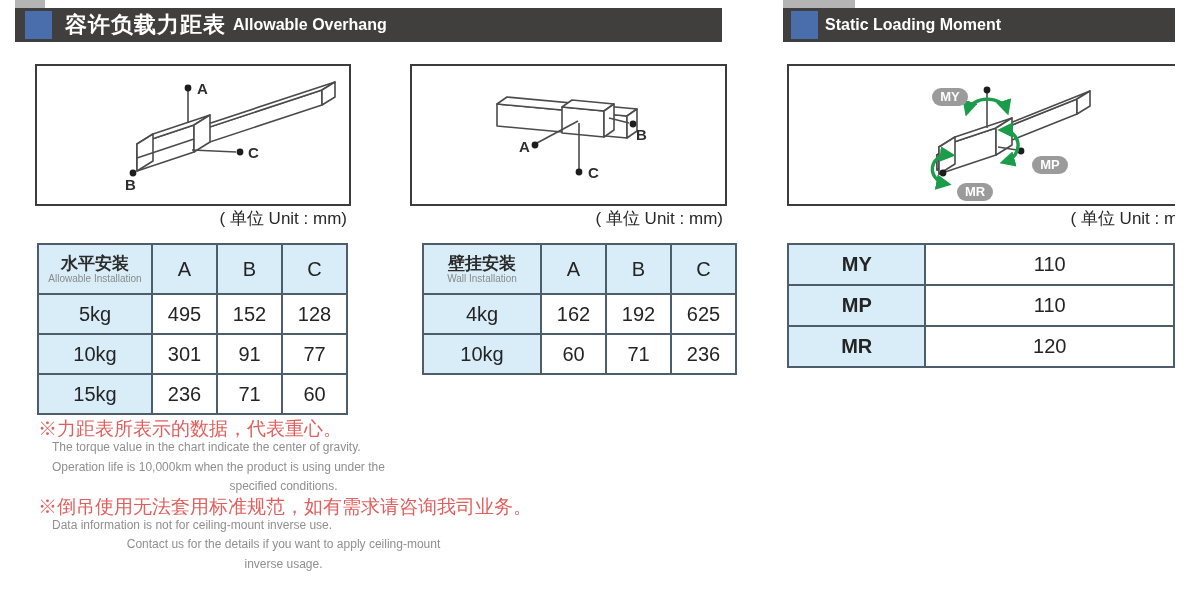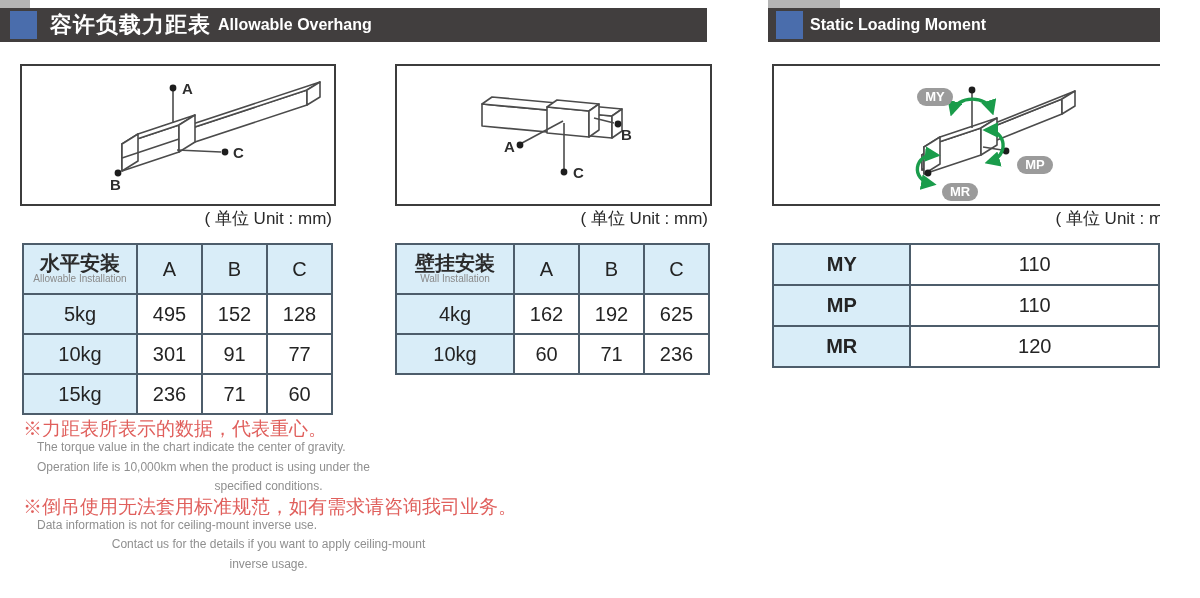--- a/index.html
+++ b/index.html
@@ -1,18 +1,18 @@
 <!DOCTYPE html>
 <html><head>
 <meta charset="utf-8">
 <style>
   html,body { margin:0; padding:0; background:#ffffff; }
   .page {
     position:relative; width:1160px; height:598px; background:#ffffff;
-    font-family:"Liberation Sans", sans-serif; overflow:hidden;
+    font-family:"Liberation Sans", sans-serif; overflow:hidden;margin-left:15px;
   }
   
   .bar { position:absolute; top:8px; height:34px; background:#413e3e;
          display:flex; align-items:center; color:#fff; }
   .bar-left  { left:0;    width:707px; }
   .bar-right { left:768px; width:430px; }
   .blue-sq { width:27px; height:28px; background:#4a6dac; flex:0 0 auto; }
   .bar-left  .blue-sq { margin-left:10px; }
   .bar-right .blue-sq { margin-left:8px; }
   .bar-zh { font-size:22px; font-weight:bold; letter-spacing:1px; margin-left:13px; white-space:nowrap; }
@@ -41,26 +41,26 @@
   .unit1 { left:20px;  width:312px; }
   .unit2 { left:395px; width:313px; }
   .unit3 { left:772px; width:411px; }
 
   
   .spec-table { position:absolute; top:243px; border-collapse:collapse; table-layout:fixed; }
   .spec-table td { border:2px solid #4d5d6b; text-align:center; vertical-align:middle;
                    font-size:20px; color:#242424; background:#ffffff; padding:0; }
   .spec-table td.hd { background:#d9edf8; }
   .t1 { left:22px; }
-  .t2 { left:395px; }
+  .t2 { left:407px; }
   .t3 { left:772px; }
   .row-head td { height:48px; }
   .row-data td { height:38px; }
   .t3 td { height:39px; }
-  .th-zh { display:block; font-size:20px; font-weight:bold; color:#2b2b2b; line-height:19px; }
+  .th-zh { display:block; font-size:17px; font-weight:bold; color:#2b2b2b; line-height:19px; }
   .th-en { display:block; font-size:10px; color:#8a8a8a; line-height:11px; }
   .mlabel { font-weight:bold; }
 
   
   .notes { position:absolute; left:23px; top:419px; width:470px; }
   .note-zh { color:#e05f5c; font-size:19px; line-height:19.4px; white-space:nowrap; }
   .note-en { color:#8f8f8f; font-size:12px; line-height:19.4px; margin-left:14px; white-space:nowrap; }
   .indent2 { margin-left:21px;text-align:center; }
 </style>
 </head>

